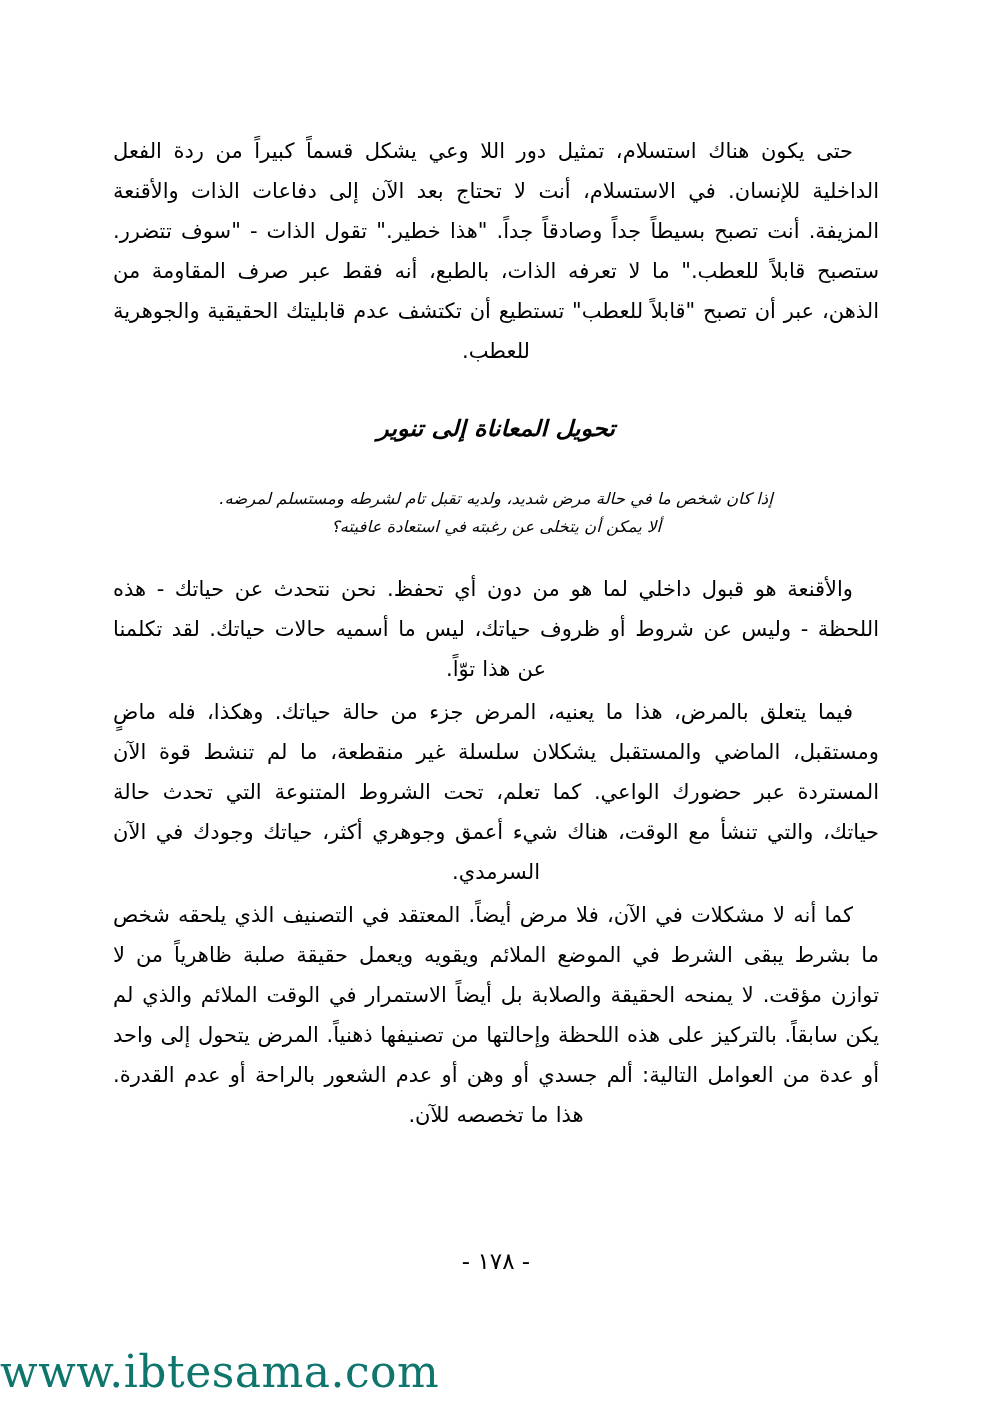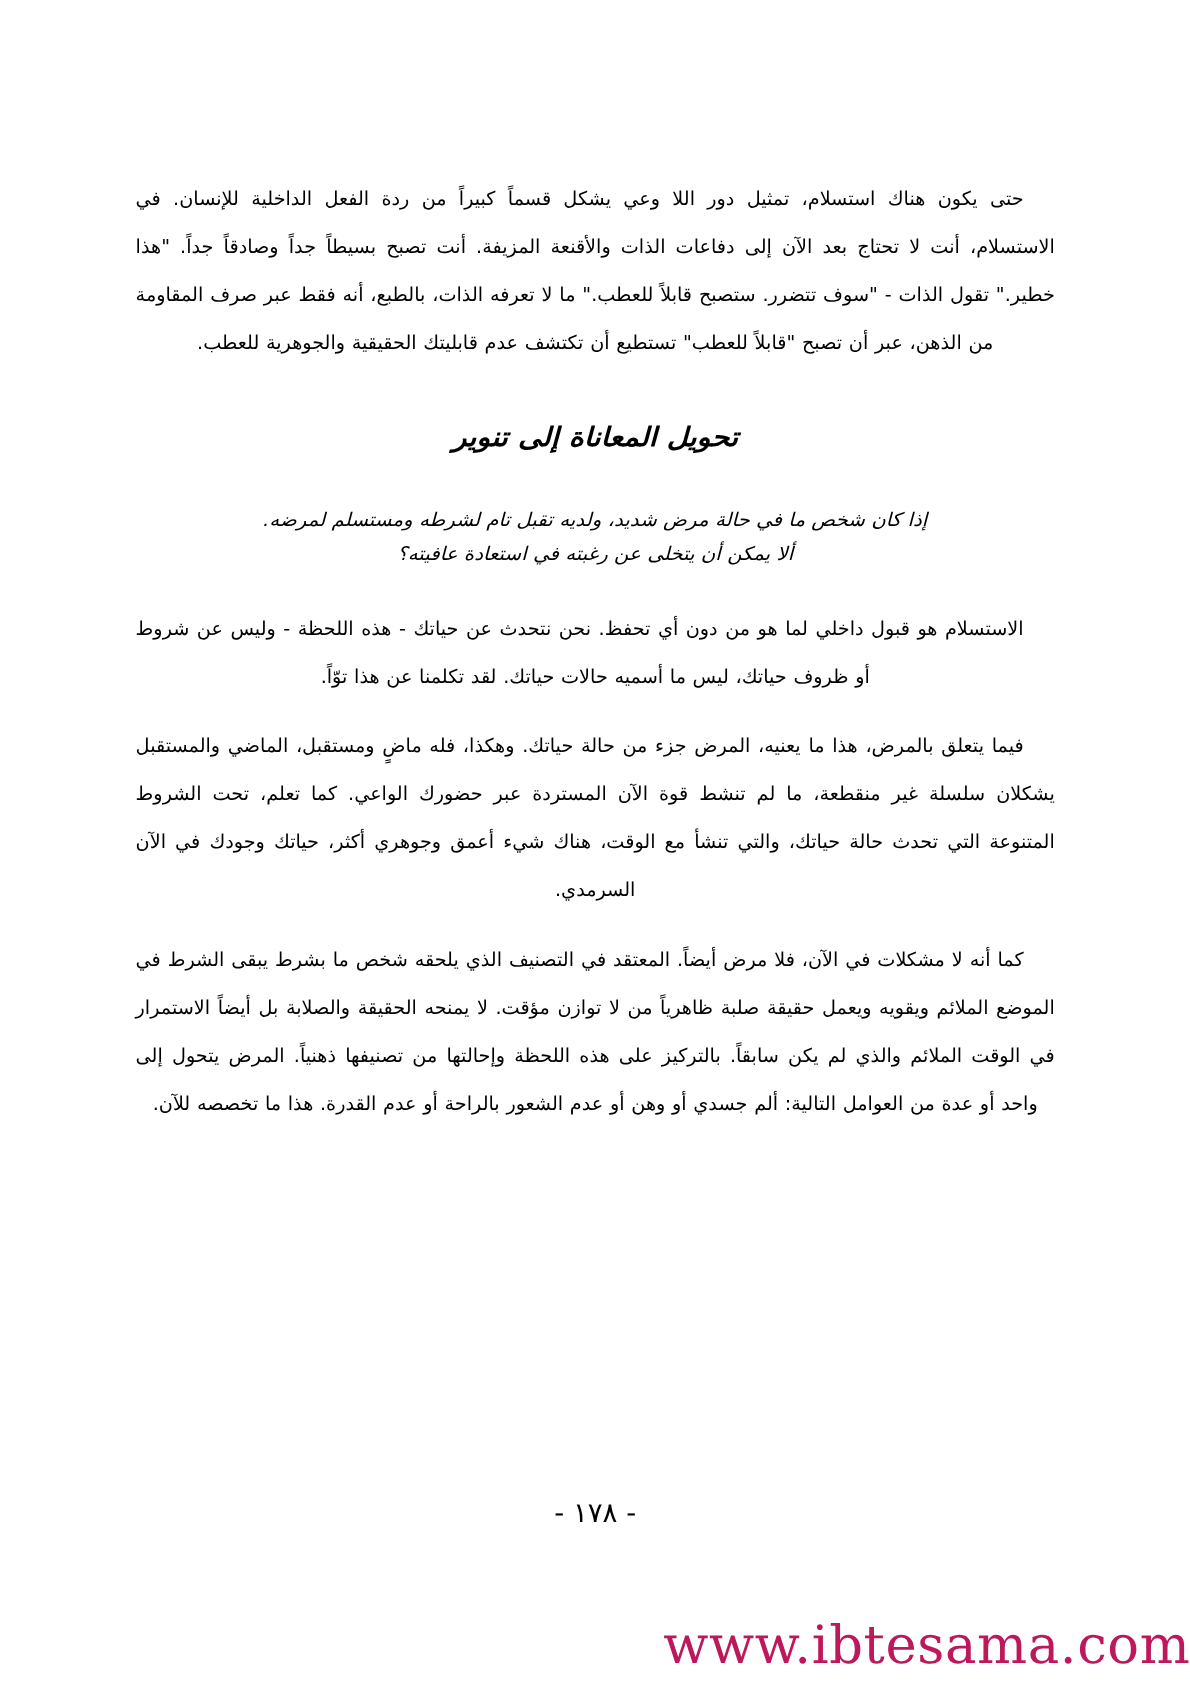--- a/index.html
+++ b/index.html
@@ -20,27 +20,27 @@
     position: absolute;
     left: 113px;
     top: 128px;
     width: 766px;
     direction: rtl;
     text-align: justify;
     color: #000000;
   }
   .para {
     font-family: "DejaVu Sans", "Liberation Sans", sans-serif;
-    font-size: 16px;
+    font-size: 21px;
     line-height: 40px;
     color: #000000;
     text-align: justify;
     text-align-last: center;
     text-indent: 26px;
-    margin: 18px 0 2px 0;
+    margin: 3px 0 2px 0;
     word-spacing: 0.5px;
   }
   .section-heading {
     font-family: "DejaVu Sans", "Liberation Sans", sans-serif;
     font-size: 24px;
     font-weight: bold;
     font-style: italic;
     text-align: center;
     color: #000000;
     margin: 44px 0 0 0;
@@ -67,43 +67,43 @@
     font-family: "DejaVu Sans", "Liberation Sans", sans-serif;
     font-size: 23px;
     color: #000000;
     direction: rtl;
   }
   .watermark {
     position: absolute;
     left: 0;
     right: 0;
     top: 1346px;
-    text-align: right;
+    text-align: left;
     font-family: "DejaVu Serif", "Liberation Serif", serif;
     font-size: 44px;
-    color: #be185d;
+    color: #0f766e;
     letter-spacing: 0.5px;
     direction: ltr;
     white-space: nowrap;
   }
 </style>
 </head>
 <body>
 
 <div class="page">
 
   <div class="content">
 
     <p class="para">حتى يكون هناك استسلام، تمثيل دور اللا وعي يشكل قسماً كبيراً من ردة الفعل الداخلية للإنسان. في الاستسلام، أنت لا تحتاج بعد الآن إلى دفاعات الذات والأقنعة المزيفة. أنت تصبح بسيطاً جداً وصادقاً جداً. "هذا خطير." تقول الذات - "سوف تتضرر. ستصبح قابلاً للعطب." ما لا تعرفه الذات، بالطبع، أنه فقط عبر صرف المقاومة من الذهن، عبر أن تصبح "قابلاً للعطب" تستطيع أن تكتشف عدم قابليتك الحقيقية والجوهرية للعطب.</p>
 
     <h2 class="section-heading">تحويل المعاناة إلى تنوير</h2>
 
     <blockquote class="quote-block">إذا كان شخص ما في حالة مرض شديد، ولديه تقبل تام لشرطه ومستسلم لمرضه. ألا يمكن أن يتخلى عن رغبته في استعادة عافيته؟</blockquote>
 
-    <p class="para">الاستسلام هو قبول داخلي لما هو من دون أي تحفظ. نحن نتحدث عن حياتك - هذه اللحظة - وليس عن شروط أو ظروف حياتك، ليس ما أسميه حالات حياتك. لقد تكلمنا عن هذا توّاً.</p>
+    <p class="para">والأقنعة هو قبول داخلي لما هو من دون أي تحفظ. نحن نتحدث عن حياتك - هذه اللحظة - وليس عن شروط أو ظروف حياتك، ليس ما أسميه حالات حياتك. لقد تكلمنا عن هذا توّاً.</p>
 
     <p class="para">فيما يتعلق بالمرض، هذا ما يعنيه، المرض جزء من حالة حياتك. وهكذا، فله ماضٍ ومستقبل، الماضي والمستقبل يشكلان سلسلة غير منقطعة، ما لم تنشط قوة الآن المستردة عبر حضورك الواعي. كما تعلم، تحت الشروط المتنوعة التي تحدث حالة حياتك، والتي تنشأ مع الوقت، هناك شيء أعمق وجوهري أكثر، حياتك وجودك في الآن السرمدي.</p>
 
     <p class="para">كما أنه لا مشكلات في الآن، فلا مرض أيضاً. المعتقد في التصنيف الذي يلحقه شخص ما بشرط يبقى الشرط في الموضع الملائم ويقويه ويعمل حقيقة صلبة ظاهرياً من لا توازن مؤقت. لا يمنحه الحقيقة والصلابة بل أيضاً الاستمرار في الوقت الملائم والذي لم يكن سابقاً. بالتركيز على هذه اللحظة وإحالتها من تصنيفها ذهنياً. المرض يتحول إلى واحد أو عدة من العوامل التالية: ألم جسدي أو وهن أو عدم الشعور بالراحة أو عدم القدرة. هذا ما تخصصه للآن.</p>
 
   </div>
 
   <div class="page-number">- ١٧٨ -</div>
 
   <div class="watermark">www.ibtesama.com</div>

